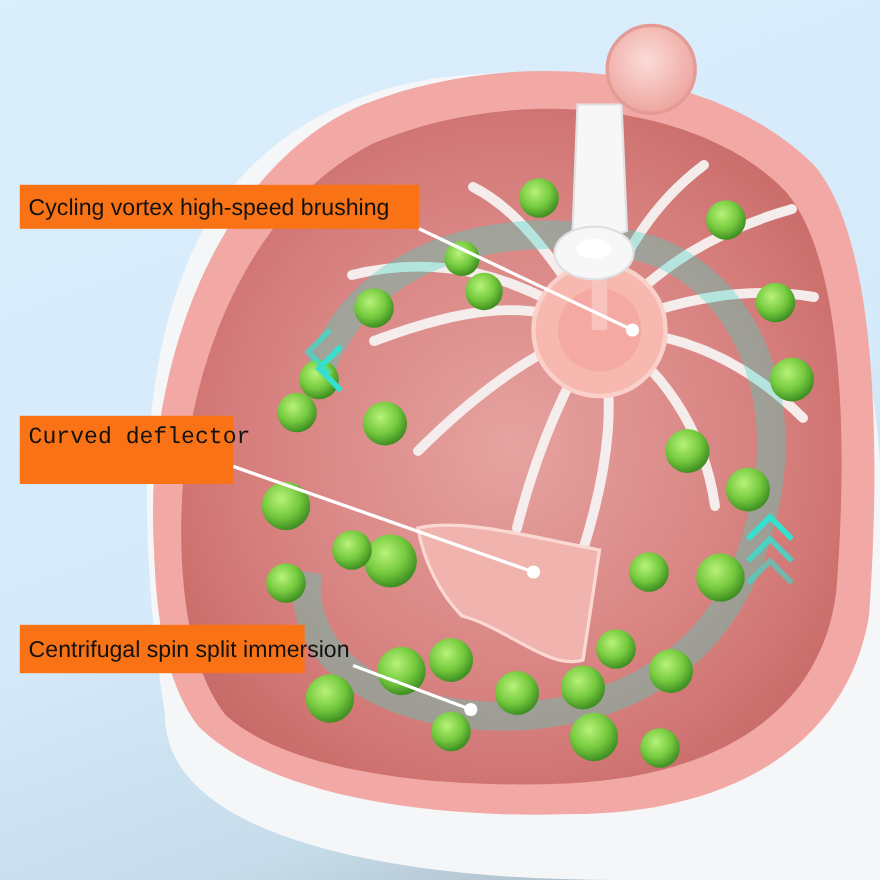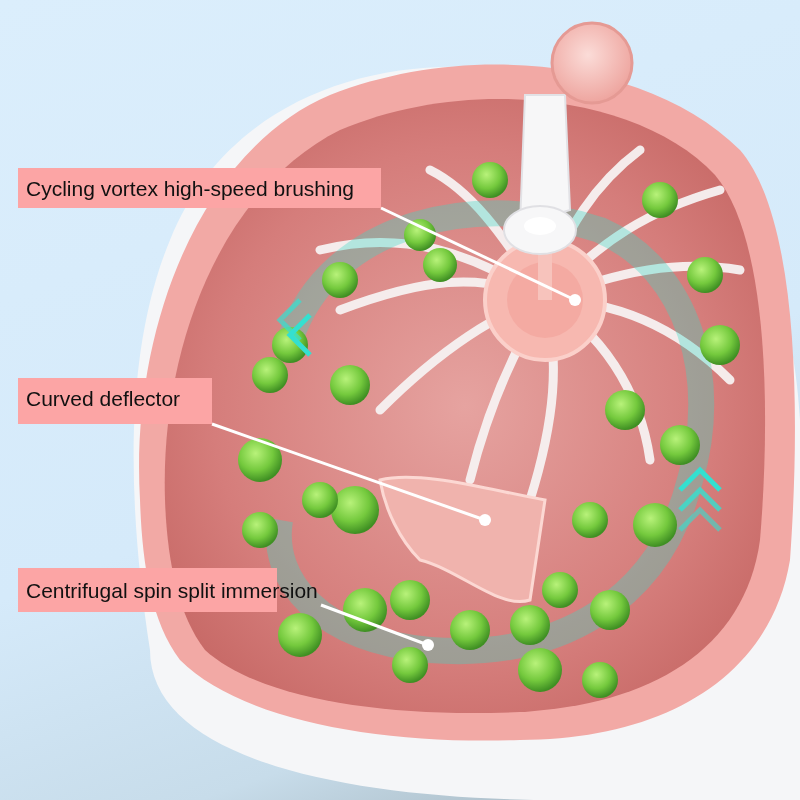--- a/index.html
+++ b/index.html
@@ -1,21 +1,21 @@
 <!DOCTYPE html>
 <html><head>
 <meta charset="utf-8">
 <style>
   html, body { margin: 0; padding: 0; }
   body { width: 800px; height: 800px; overflow: hidden; position: relative;
          font-family: "Liberation Sans", sans-serif; }
   .scene { position: absolute; inset: 0; background: linear-gradient(160deg, #dbeefc 0%, #d5eafa 55%, #c7dcea 80%, #9aaab2 100%); }
   .scene svg { position: absolute; inset: 0; }
   .label {
-    position: absolute; background: #fca5a5; color: #111;
+    position: absolute; background: #f97316; color: #111;
     font-size: 21px; line-height: 1; padding: 10px 8px 9px 8px;
     white-space: nowrap; box-sizing: border-box;
   }
   .leader { position: absolute; inset: 0; pointer-events: none; }
 </style>
 </head>
 <body>
 
 <div class="scene">
   <svg width="800" height="800" viewBox="0 0 800 800">
@@ -115,14 +115,14 @@
 <svg class="leader" width="800" height="800" viewBox="0 0 800 800">
   <line x1="381" y1="208" x2="575" y2="300" stroke="#ffffff" stroke-width="3"></line>
   <circle cx="575" cy="300" r="6" fill="#ffffff"></circle>
   <line x1="212" y1="424" x2="485" y2="520" stroke="#ffffff" stroke-width="3"></line>
   <circle cx="485" cy="520" r="6" fill="#ffffff"></circle>
   <line x1="321" y1="605" x2="428" y2="645" stroke="#ffffff" stroke-width="3"></line>
   <circle cx="428" cy="645" r="6" fill="#ffffff"></circle>
 </svg>
 
 <div class="label" style="left:18px;top:168px;width:363px;height:40px;">Cycling vortex high-speed brushing</div>
-<div class="label" style="left:18px;top:378px;width:194px;height:46px;">Curved deflector</div>
+<div class="label" style="left:18px;top:378px;width:194px;height:62px;font-family:Liberation Mono, monospace;">Curved deflector</div>
 <div class="label" style="left:18px;top:568px;width:259px;height:44px;padding-top:12px;">Centrifugal spin split immersion</div>
 
 </body></html>

